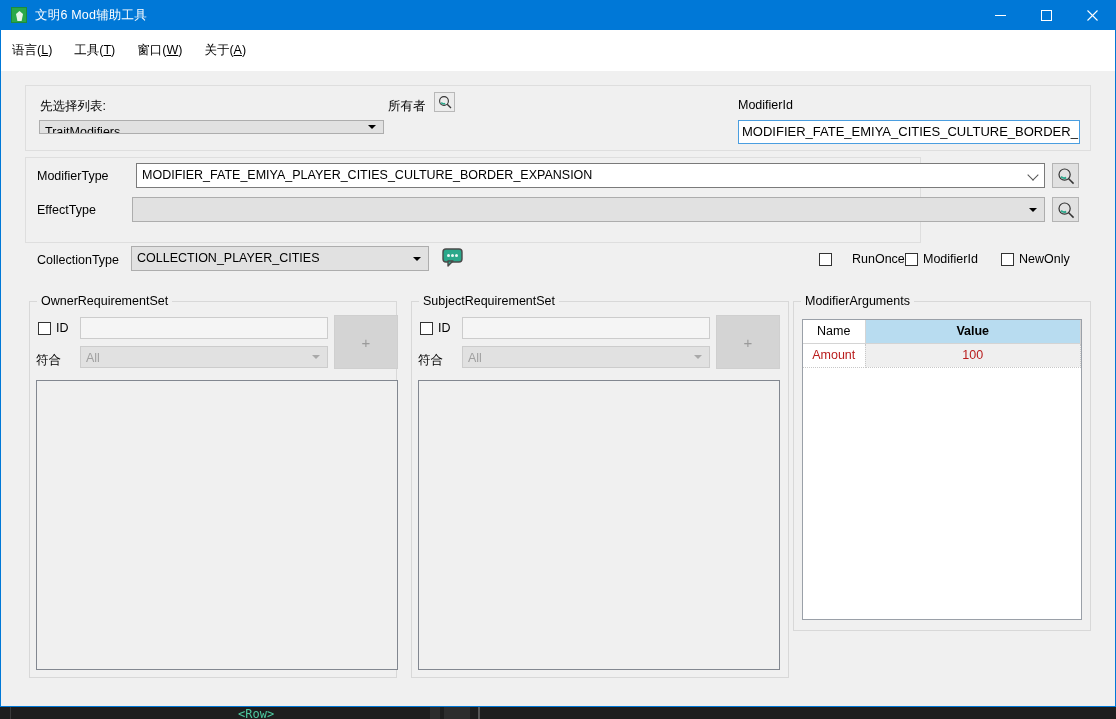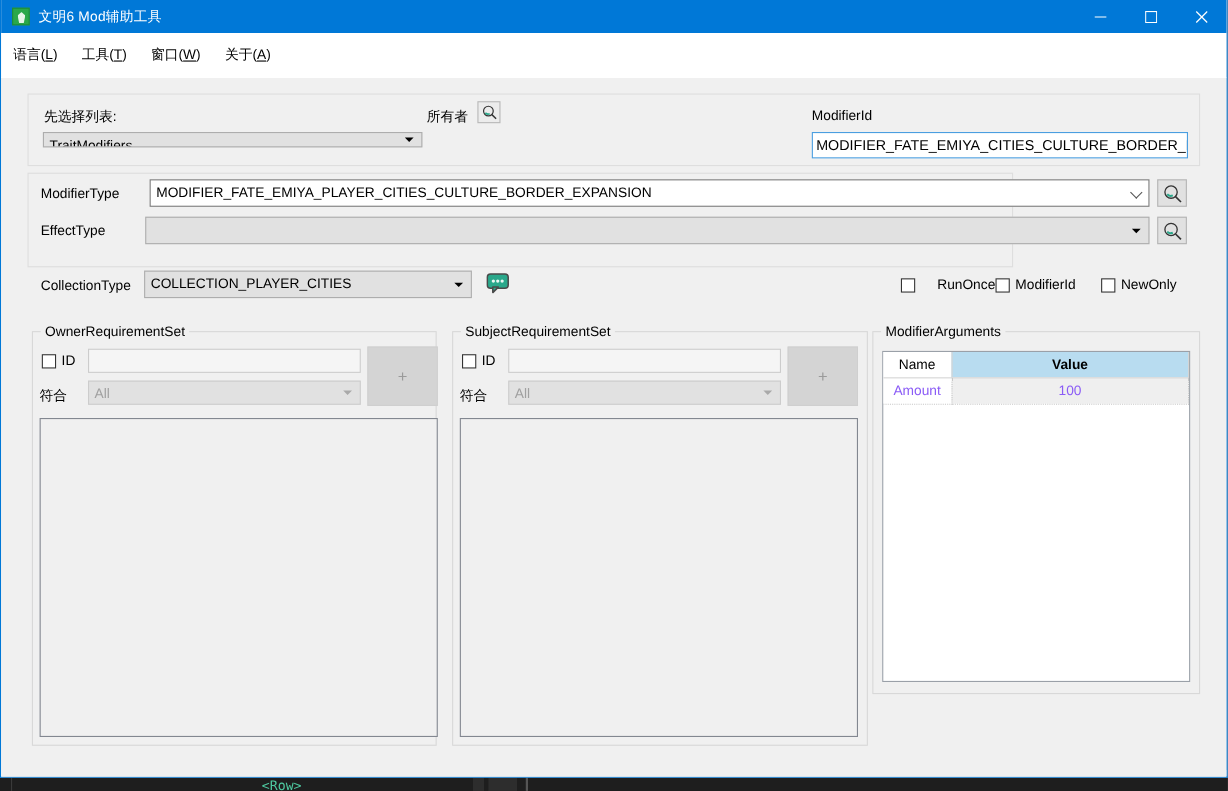--- a/index.html
+++ b/index.html
@@ -202,21 +202,21 @@
   .grid th {
     font-size: 12.5px; font-weight: normal; color: #000;
     height: 23px; padding: 0;
     border-right: 1px solid #d4d4d4;
     border-bottom: 1px solid #d4d4d4;
     background: #ffffff;
     text-align: center;
   }
   .grid th.sel { background: #b8dcf0; font-weight: bold; }
   .grid td {
-    font-size: 12.5px; color: #8b5cf6;
+    font-size: 12.5px; color: #b91c1c;
     height: 24px; padding: 4px;
     border-right: 1px dotted #c8c8c8;
     border-bottom: 1px dotted #c8c8c8;
     text-align: center;
     background: #ffffff;
   }
   .grid td.val { background: #efefef; }
 
   
   .genbtn {

